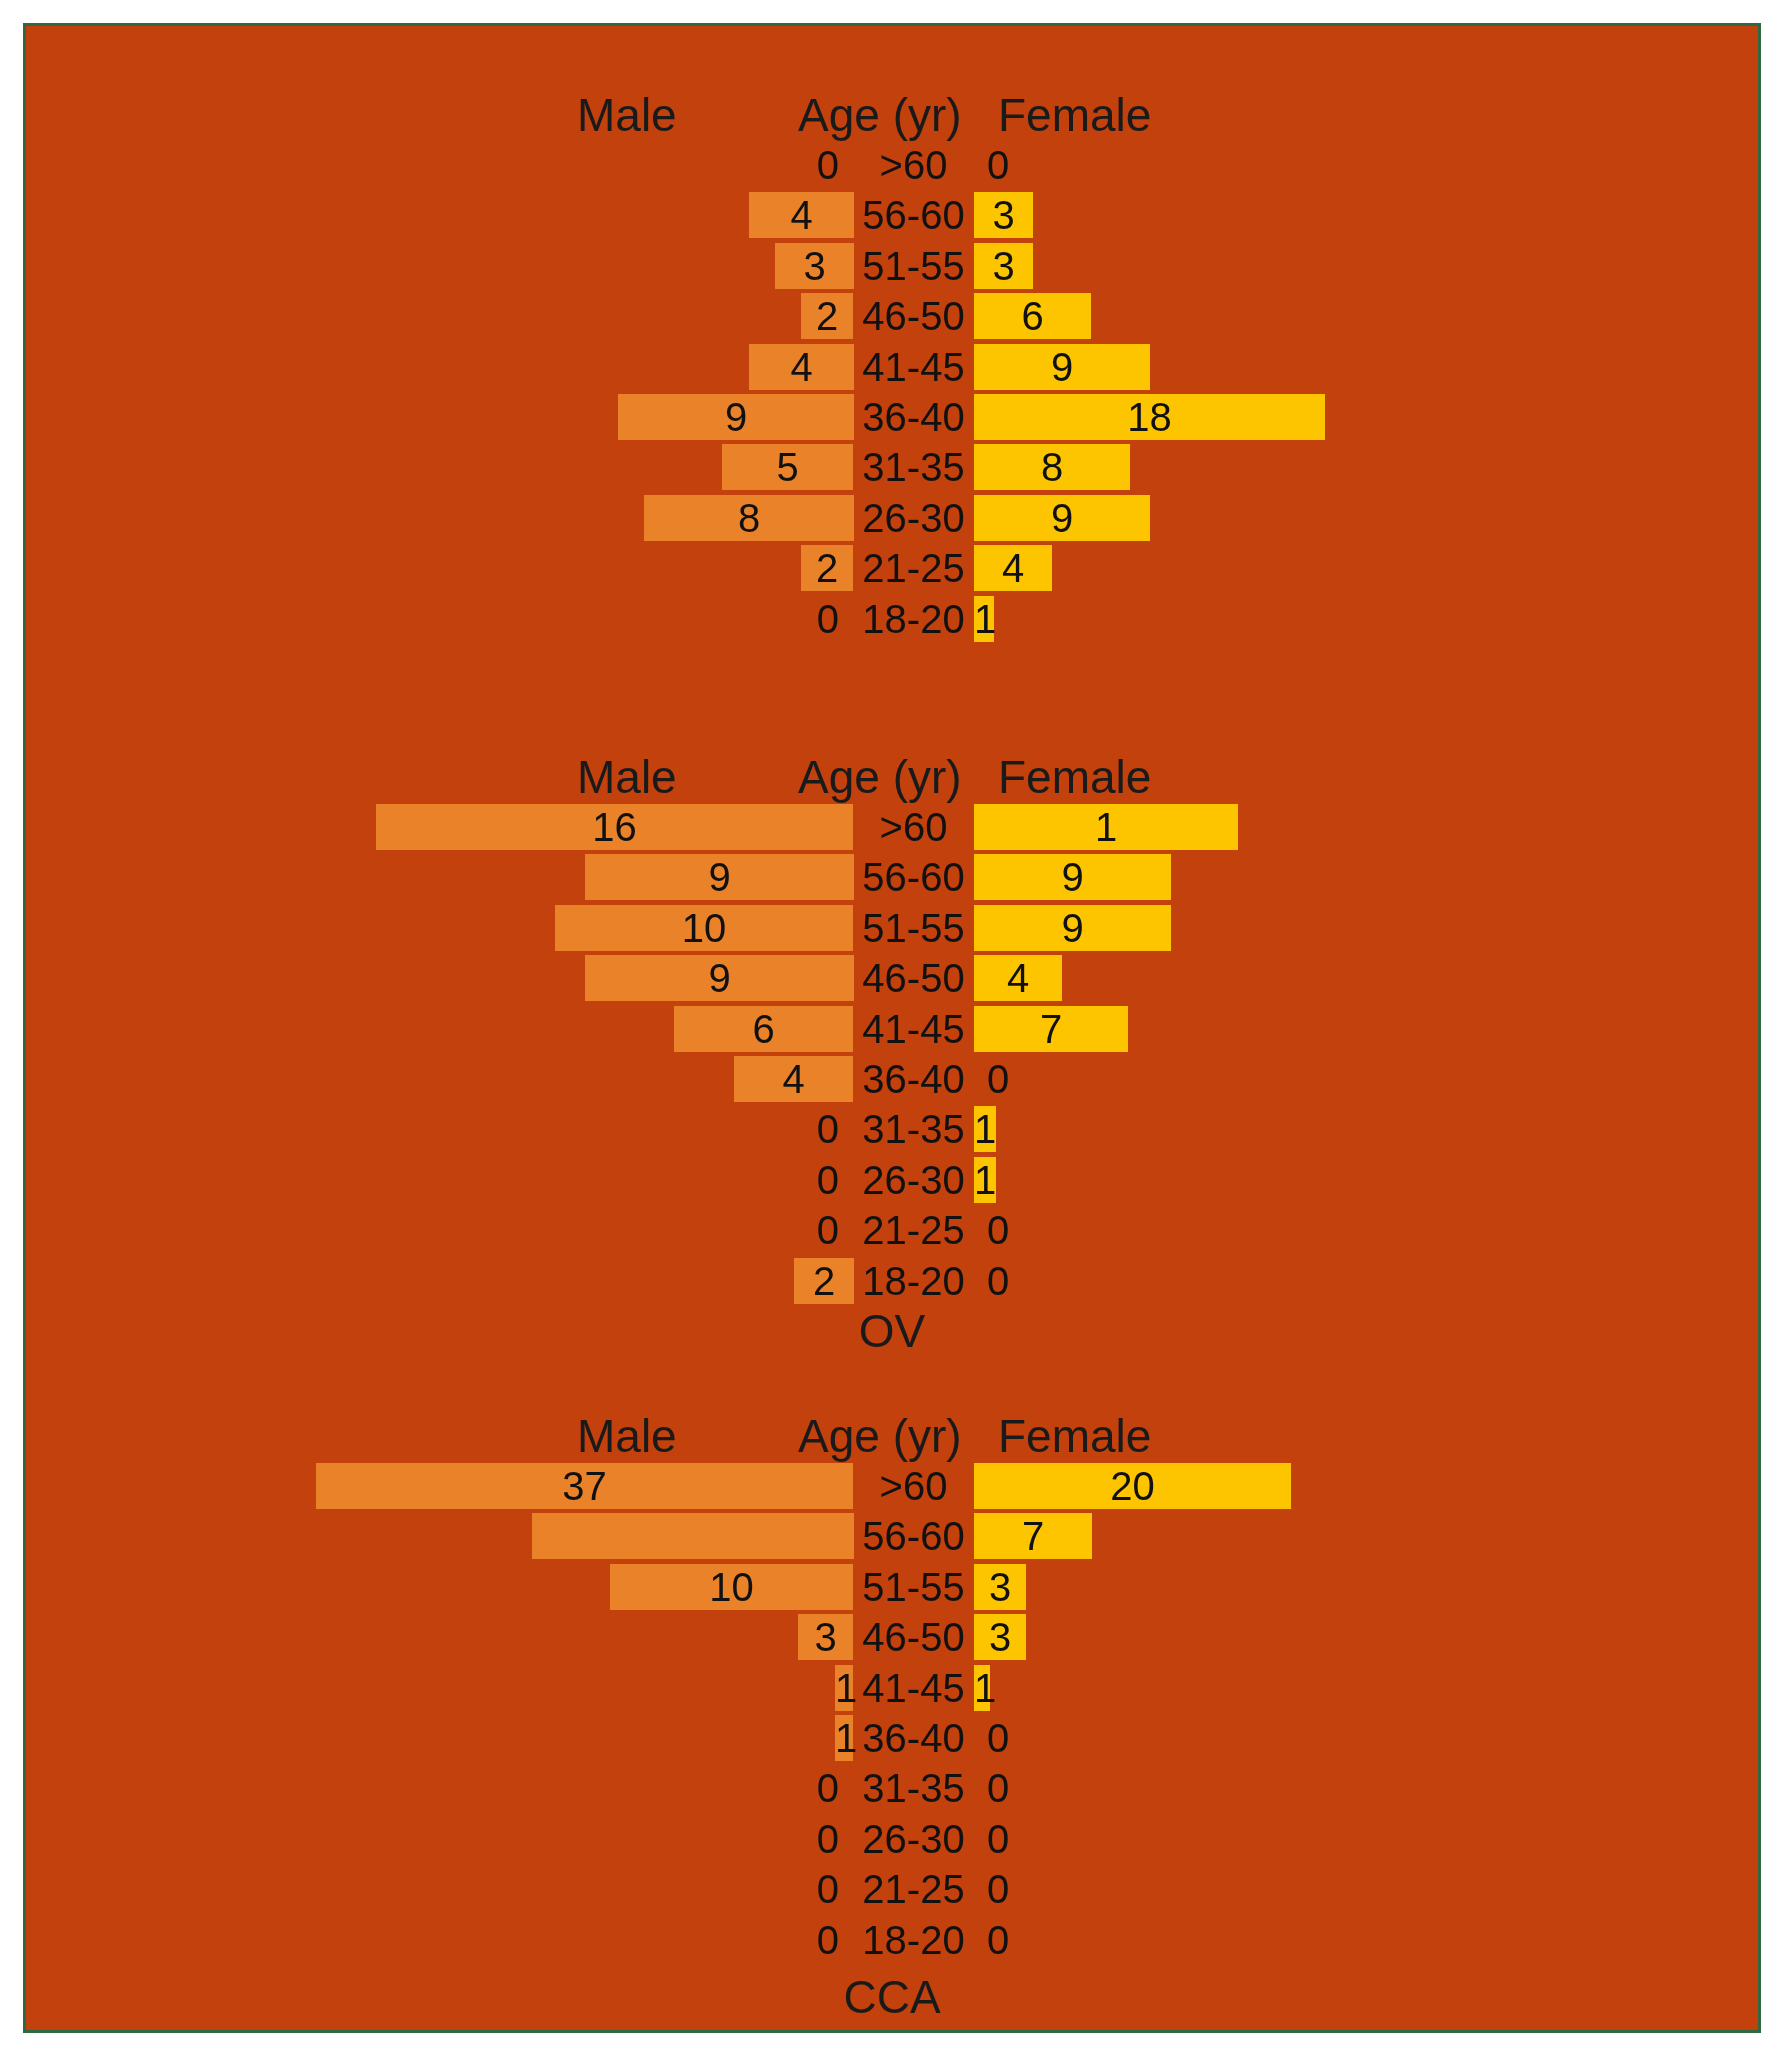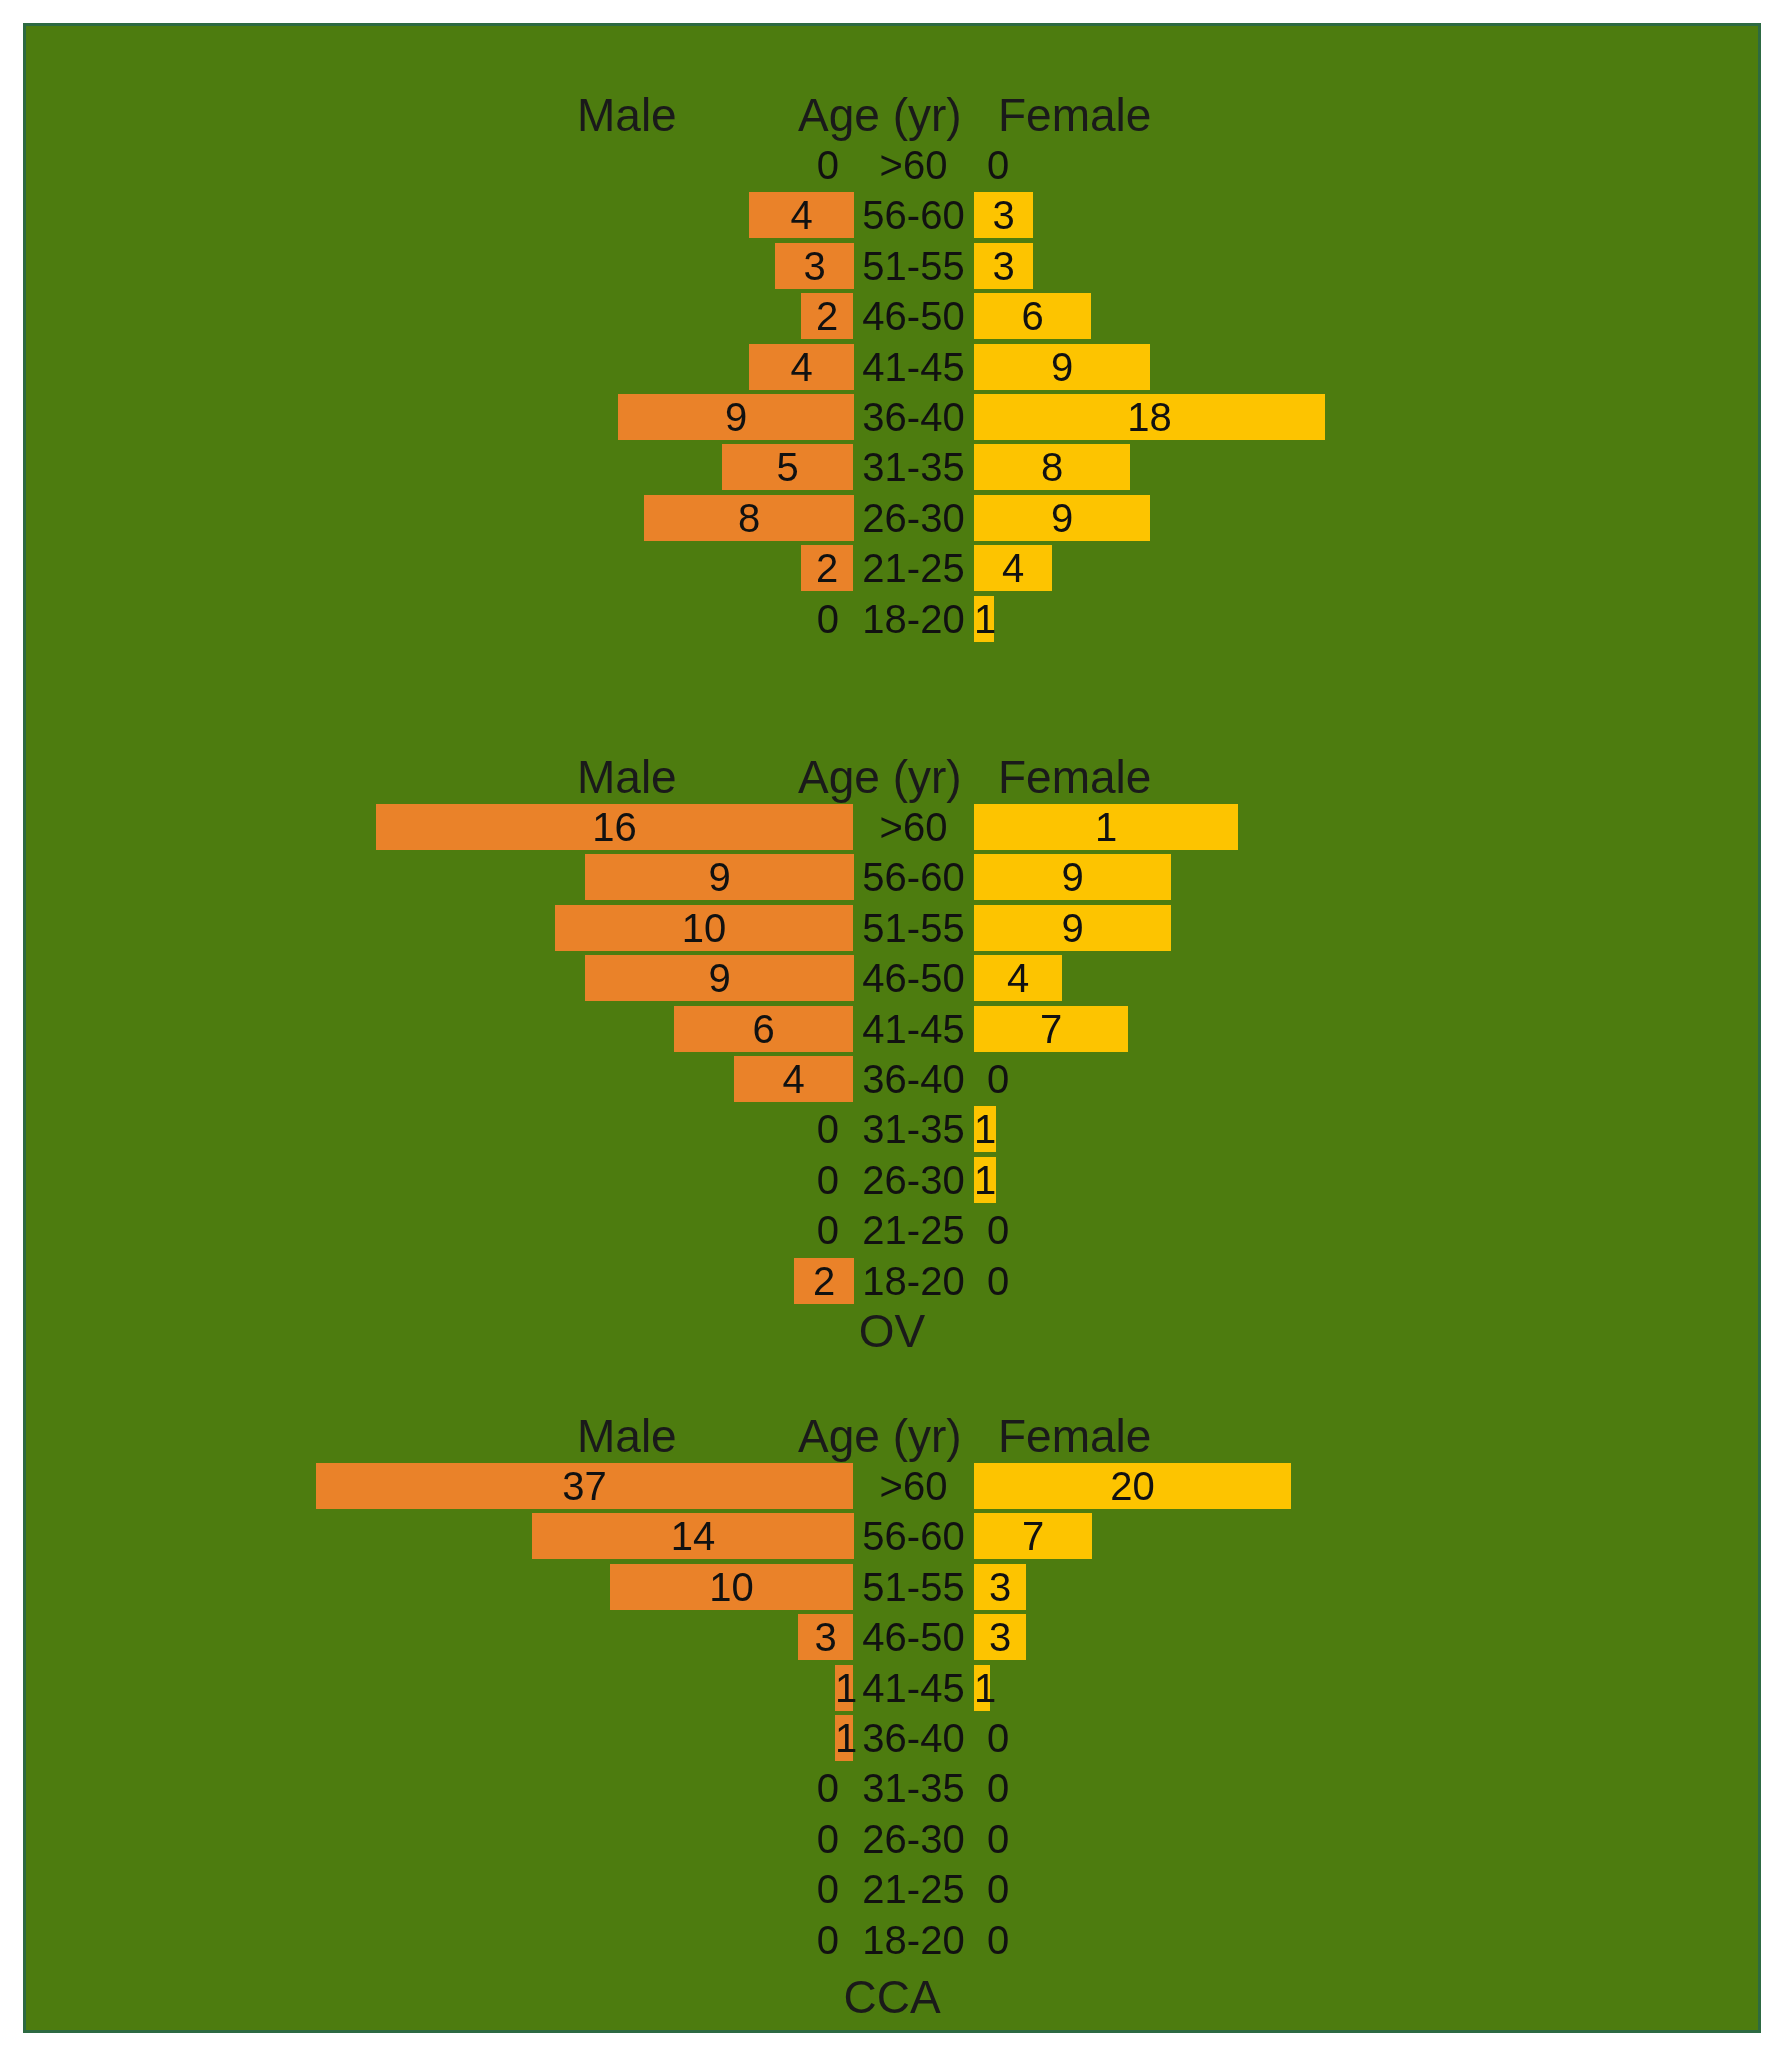--- a/index.html
+++ b/index.html
@@ -21,21 +21,21 @@
 
   
   #frame {
     position: absolute;
     left: 23px;
     top: 23px;
     width: 1738px;
     height: 2010px;
     border: 3.7px solid #2d6a42;
     box-sizing: border-box;
-    background: #4d7c0f;
+    background: #c2410c;
   }
 
   .chart-block {
     position: absolute;
     left: 0;
     width: 100%;
   }
 
   
   .head-row {
@@ -288,21 +288,20 @@
       <div id="rows-2">
           <div class="row" style="height: 46px;">
             <div class="bar bar-male" style="left: 290px; width: 537px;"></div>
             <div class="bar-value inside" style="left: 290px; width: 537px;">37</div>
             <div class="age-label" style="left: 803px; width: 169px;">&gt;60</div>
             <div class="bar bar-female" style="left: 948px; width: 317px;"></div>
             <div class="bar-value inside" style="left: 948px; width: 317px;">20</div>
           </div>
           <div class="row" style="height: 46px;">
             <div class="bar bar-male" style="left: 506px; width: 322px;"></div>
-            <div class="bar-value inside" style="left: 506px; width: 322px;">14</div>
             <div class="age-label" style="left: 803px; width: 169px;">56-60</div>
             <div class="bar bar-female" style="left: 948px; width: 118px;"></div>
             <div class="bar-value inside" style="left: 948px; width: 118px;">7</div>
           </div>
           <div class="row" style="height: 46px;">
             <div class="bar bar-male" style="left: 584px; width: 243px;"></div>
             <div class="bar-value inside" style="left: 584px; width: 243px;">10</div>
             <div class="age-label" style="left: 803px; width: 169px;">51-55</div>
             <div class="bar bar-female" style="left: 948px; width: 52px;"></div>
             <div class="bar-value inside" style="left: 948px; width: 52px;">3</div>

